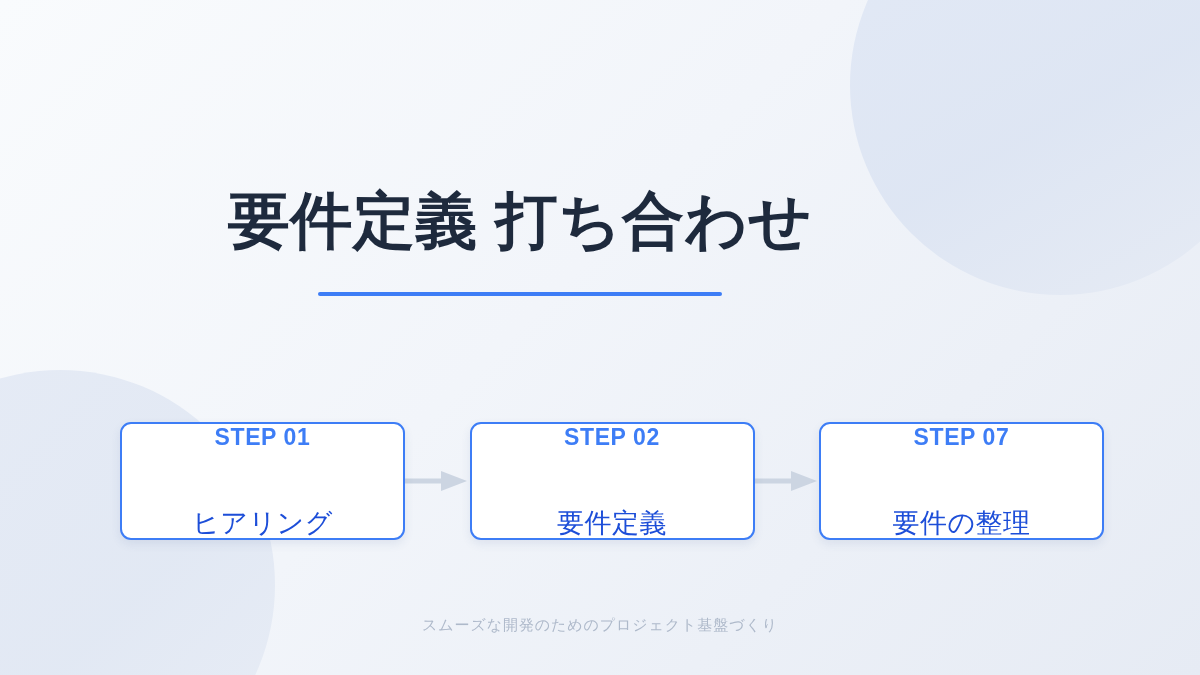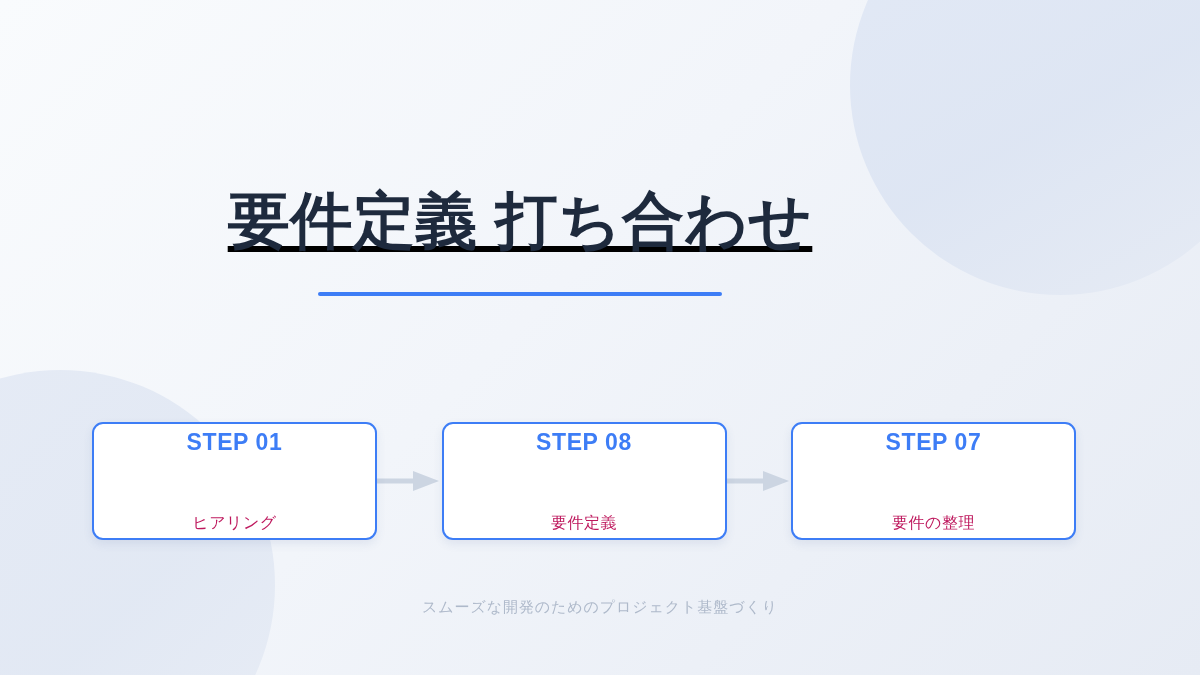--- a/index.html
+++ b/index.html
@@ -50,21 +50,20 @@
     opacity: 0.9;
   }
 
   
   .title-block {
     position: absolute;
     top: 186px;
     left: 0;
     width: 1040px;
     text-align: center;
-    text-decoration: underline;
   }
 
   .slide-title {
     margin: 0;
     font-size: 62px;
     line-height: 1.12;
     font-weight: 700;
     letter-spacing: 0.5px;
     color: #1e2a3d;
     font-family: "Liberation Sans", "DejaVu Sans", sans-serif;
@@ -75,21 +74,21 @@
     height: 4px;
     margin: 37px auto 0;
     border-radius: 2px;
     background: #3d7df6;
   }
 
   
   .steps-row {
     position: absolute;
     top: 420px;
-    left: 92px;
+    left: 120px;
     width: 984px;
     height: 122px;
     display: flex;
     align-items: center;
   }
 
   .step-card {
     position: relative;
     width: 285px;
     height: 118px;
@@ -108,23 +107,23 @@
   .step-number {
     font-size: 23px;
     font-weight: 700;
     letter-spacing: 0.6px;
     color: #3d7df6;
     line-height: 1;
     margin-bottom: 17px;
   }
 
   .step-label {
-    font-size: 16px;
+    font-size: 27px;
     font-weight: 500;
-    color: #be185d;
+    color: #1d4ed8;
     line-height: 1;
     letter-spacing: 0.5px;
     margin-top: 44px;
   }
 
   
   .connector {
     flex: 1 1 auto;
     height: 24px;
     display: flex;
@@ -132,21 +131,21 @@
     justify-content: center;
   }
 
   .connector svg {
     display: block;
   }
 
   
   .footer-caption {
     position: absolute;
-    top: 598px;
+    top: 616px;
     left: 0;
     width: 1200px;
     text-align: center;
     font-size: 15px;
     font-weight: 400;
     letter-spacing: 0.9px;
     color: #aeb9ca;
   }
 </style>
 </head>
@@ -170,21 +169,21 @@
     </div>
 
     <div class="connector">
       <svg width="64" height="24" viewBox="0 0 64 24" aria-hidden="true">
         <rect x="0" y="9.5" width="42" height="5" fill="#ccd5e2"></rect>
         <polygon points="36,2 62,12 36,22" fill="#ccd5e2"></polygon>
       </svg>
     </div>
 
     <div class="step-card">
-      <div class="step-number">STEP 08</div>
+      <div class="step-number">STEP 02</div>
       <div class="step-label">要件定義</div>
     </div>
 
     <div class="connector">
       <svg width="64" height="24" viewBox="0 0 64 24" aria-hidden="true">
         <rect x="0" y="9.5" width="42" height="5" fill="#ccd5e2"></rect>
         <polygon points="36,2 62,12 36,22" fill="#ccd5e2"></polygon>
       </svg>
     </div>
 

